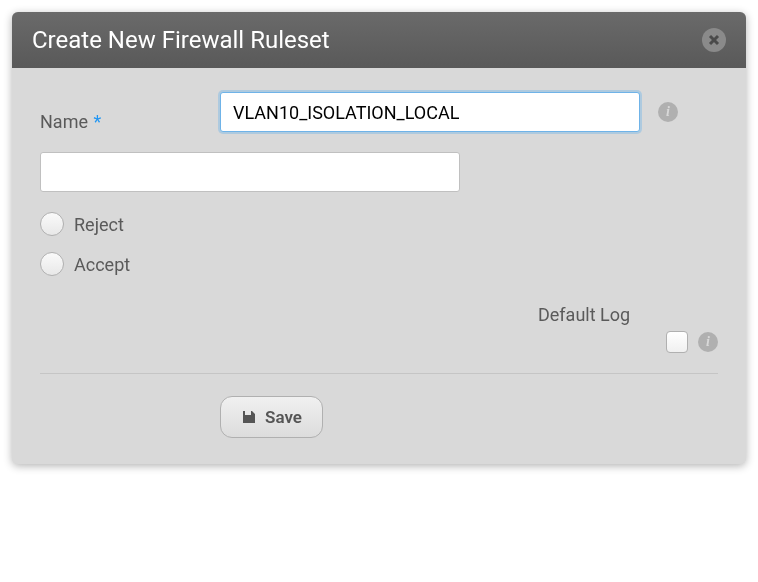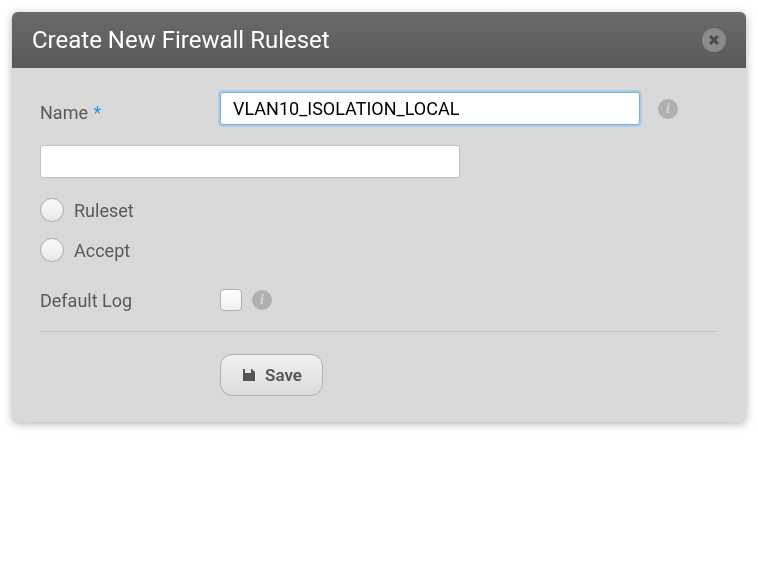--- a/index.html
+++ b/index.html
@@ -47,46 +47,47 @@
       height: 12px;
       stroke: #4a4a4a;
       stroke-width: 3;
     }
     .modal-body {
       padding: 24px 28px 18px 28px;
       background: #d9d9d9;
     }
     .form-row {
       display: flex;
-      align-items: center;
+      align-items: flex-end;
       margin-bottom: 20px;
     }
     .form-row.compact {
       margin-bottom: 16px;
+      flex-direction: column;
     }
     .form-label {
       width: 180px;
       font-size: 18px;
       color: #5a5a5a;
       padding-top: 8px;
       flex-shrink: 0;
     }
     .required {
       color: #2196f3;
       font-size: 18px;
       margin-left: 1px;
     }
     .form-control-wrap {
       display: flex;
       align-items: center;
       flex: 1;
     }
     .text-input {
       width: 420px;
-      height: 33px;
+      height: 40px;
       padding: 8px 12px;
       font-size: 18px;
       color: #000;
       background: #fff;
       border: 1px solid #c0c0c0;
       border-radius: 3px;
       font-family: inherit;
     }
     .text-input.focused {
       border: 1px solid #6fb3e8;
@@ -220,21 +221,21 @@
     <div class="form-row">
       <div class="form-control-wrap">
         <input type="text" class="text-input" value="" style="">
       </div>
     </div>
 
     <div class="form-row">
       <div class="radio-group">
         <div class="radio-option">
           <div class="radio-circle"></div>
-          <span class="radio-label">Ruleset</span>
+          <span class="radio-label">Reject</span>
         </div>
         <div class="radio-option">
           <div class="radio-circle"></div>
           <span class="radio-label">Accept</span>
         </div>
       </div>
     </div>
 
     <div class="form-row compact">
       <div class="form-label">Default Log</div>

